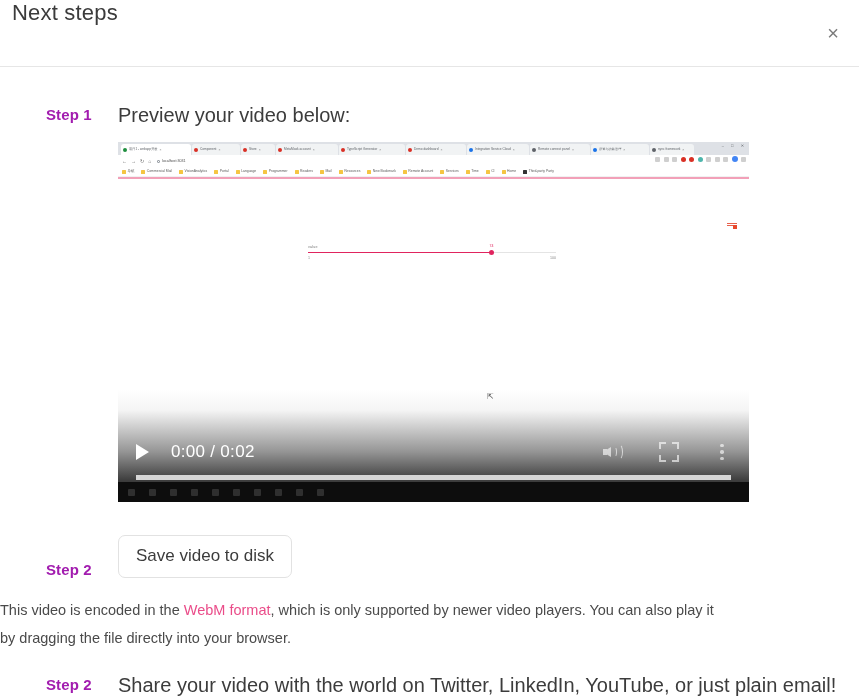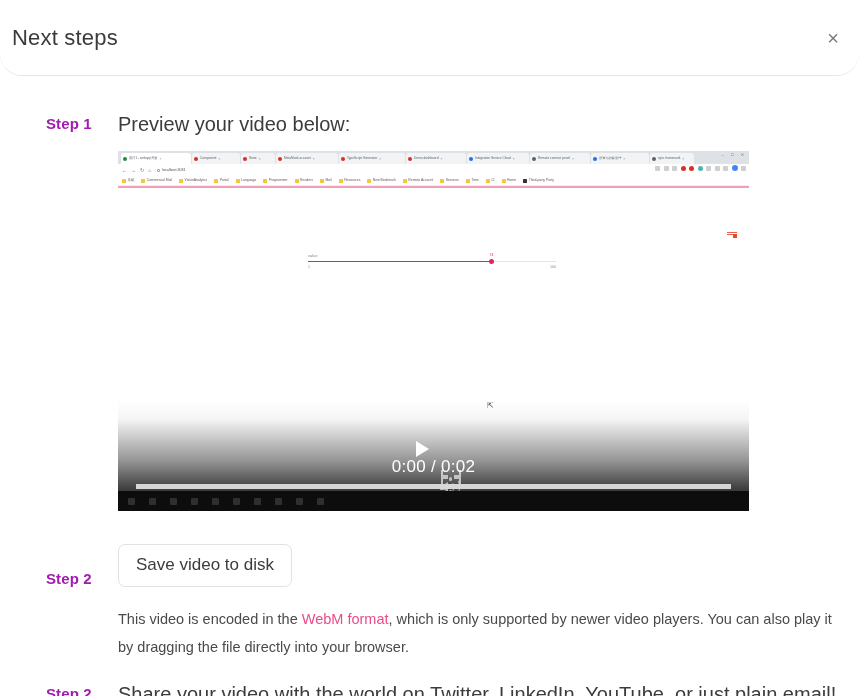--- a/index.html
+++ b/index.html
@@ -7,25 +7,23 @@
     margin: 0; padding: 0;
     width: 859px; height: 696px;
     background: #ffffff;
     font-family: "Liberation Sans", sans-serif;
     overflow: hidden;
   }
 
   
   .modal-header {
     position: relative;
-    height: 76px;
+    height: 67px;
     border-bottom: 1px solid #e6e6e6;
     display: flex;
-    align-items: center;
-    border-radius: 22px;
   }
   .modal-title {
     font-size: 22px;
     font-weight: 400;
     color: #3b3b3b;
     letter-spacing: .2px;
     margin-left: 12px;
   }
   .close-btn {
     position: absolute;
@@ -188,21 +186,20 @@
   
   .video-gradient {
     position: absolute; left: 0; right: 0; bottom: 0; height: 112px;
     background: linear-gradient(to bottom, rgba(255,255,255,0) 0%, rgba(238,238,238,.6) 18%, rgba(140,140,140,.92) 55%, rgba(60,60,60,.98) 80%, rgba(20,20,20,1) 100%);
     pointer-events: none;
   }
   .video-controls {
     position: absolute; left: 0; right: 0; bottom: 30px; height: 40px;
     display: flex; align-items: center;
     padding: 0 18px;
-    flex-direction: column;
   }
   .vc-play {
     width: 0; height: 0;
     border-left: 13px solid #ffffff;
     border-top: 8px solid transparent;
     border-bottom: 8px solid transparent;
     margin-right: 22px;
     cursor: pointer;
   }
   .vc-time {
@@ -264,21 +261,20 @@
     border-radius: 7px;
     background: #ffffff;
     font-size: 17px;
     color: #3c3c3c;
     cursor: pointer;
     font-family: "Liberation Sans", sans-serif;
     line-height: 1.1;
   }
   .note {
     margin-top: 18px;
-    margin-left: 118px;
     width: 716px;
     font-size: 14.5px;
     line-height: 28px;
     color: #4a4a4a;
   }
   .note a { color: #ea4c89; text-decoration: none; cursor: pointer; }
 
   
   #step3 { margin-top: 22px; }
   .emoji { font-size: 17px; }

